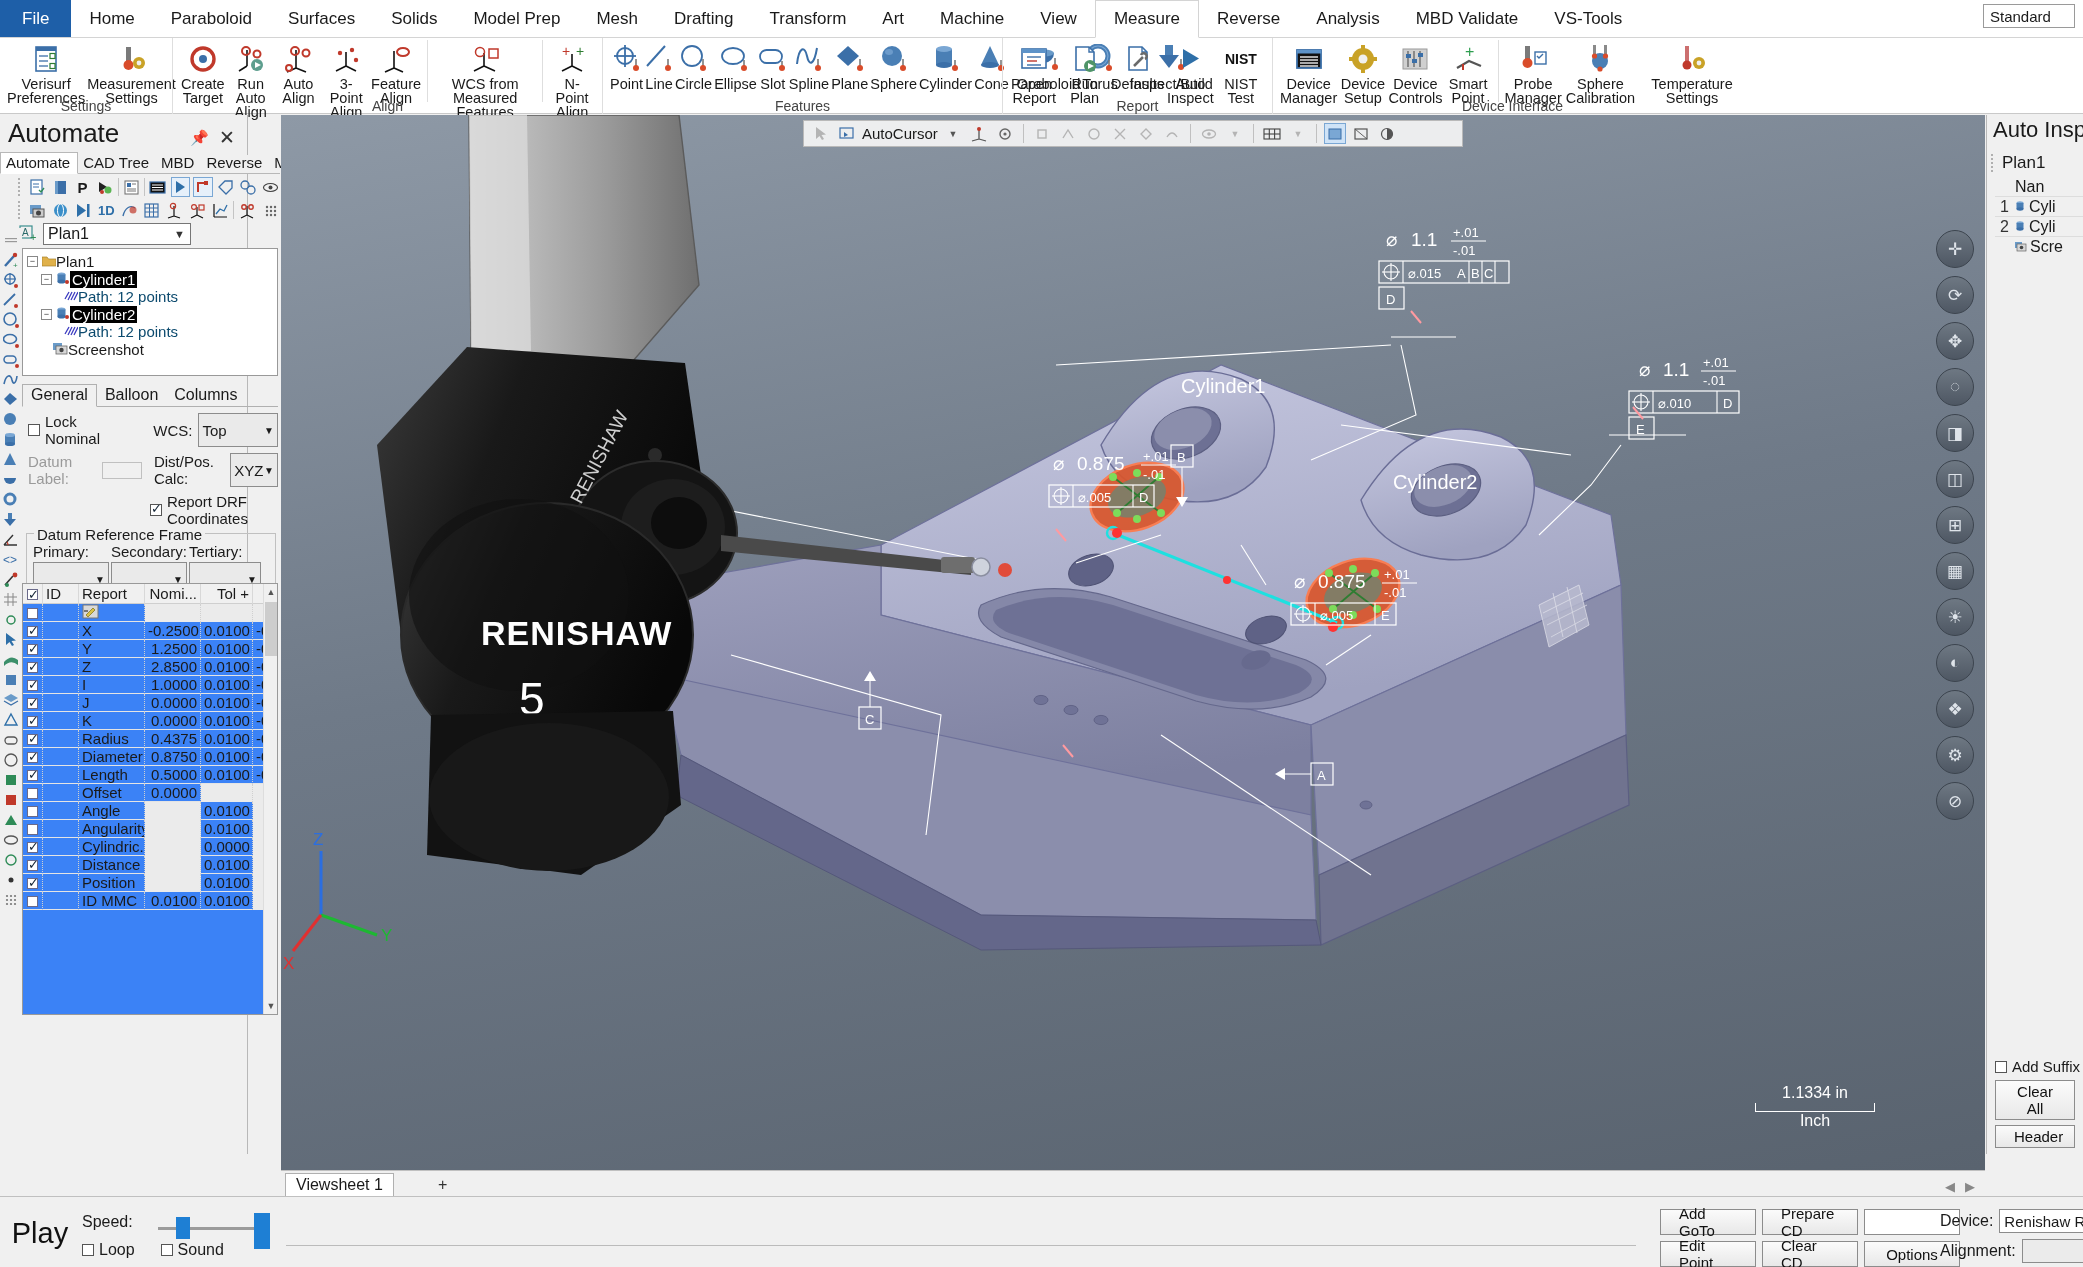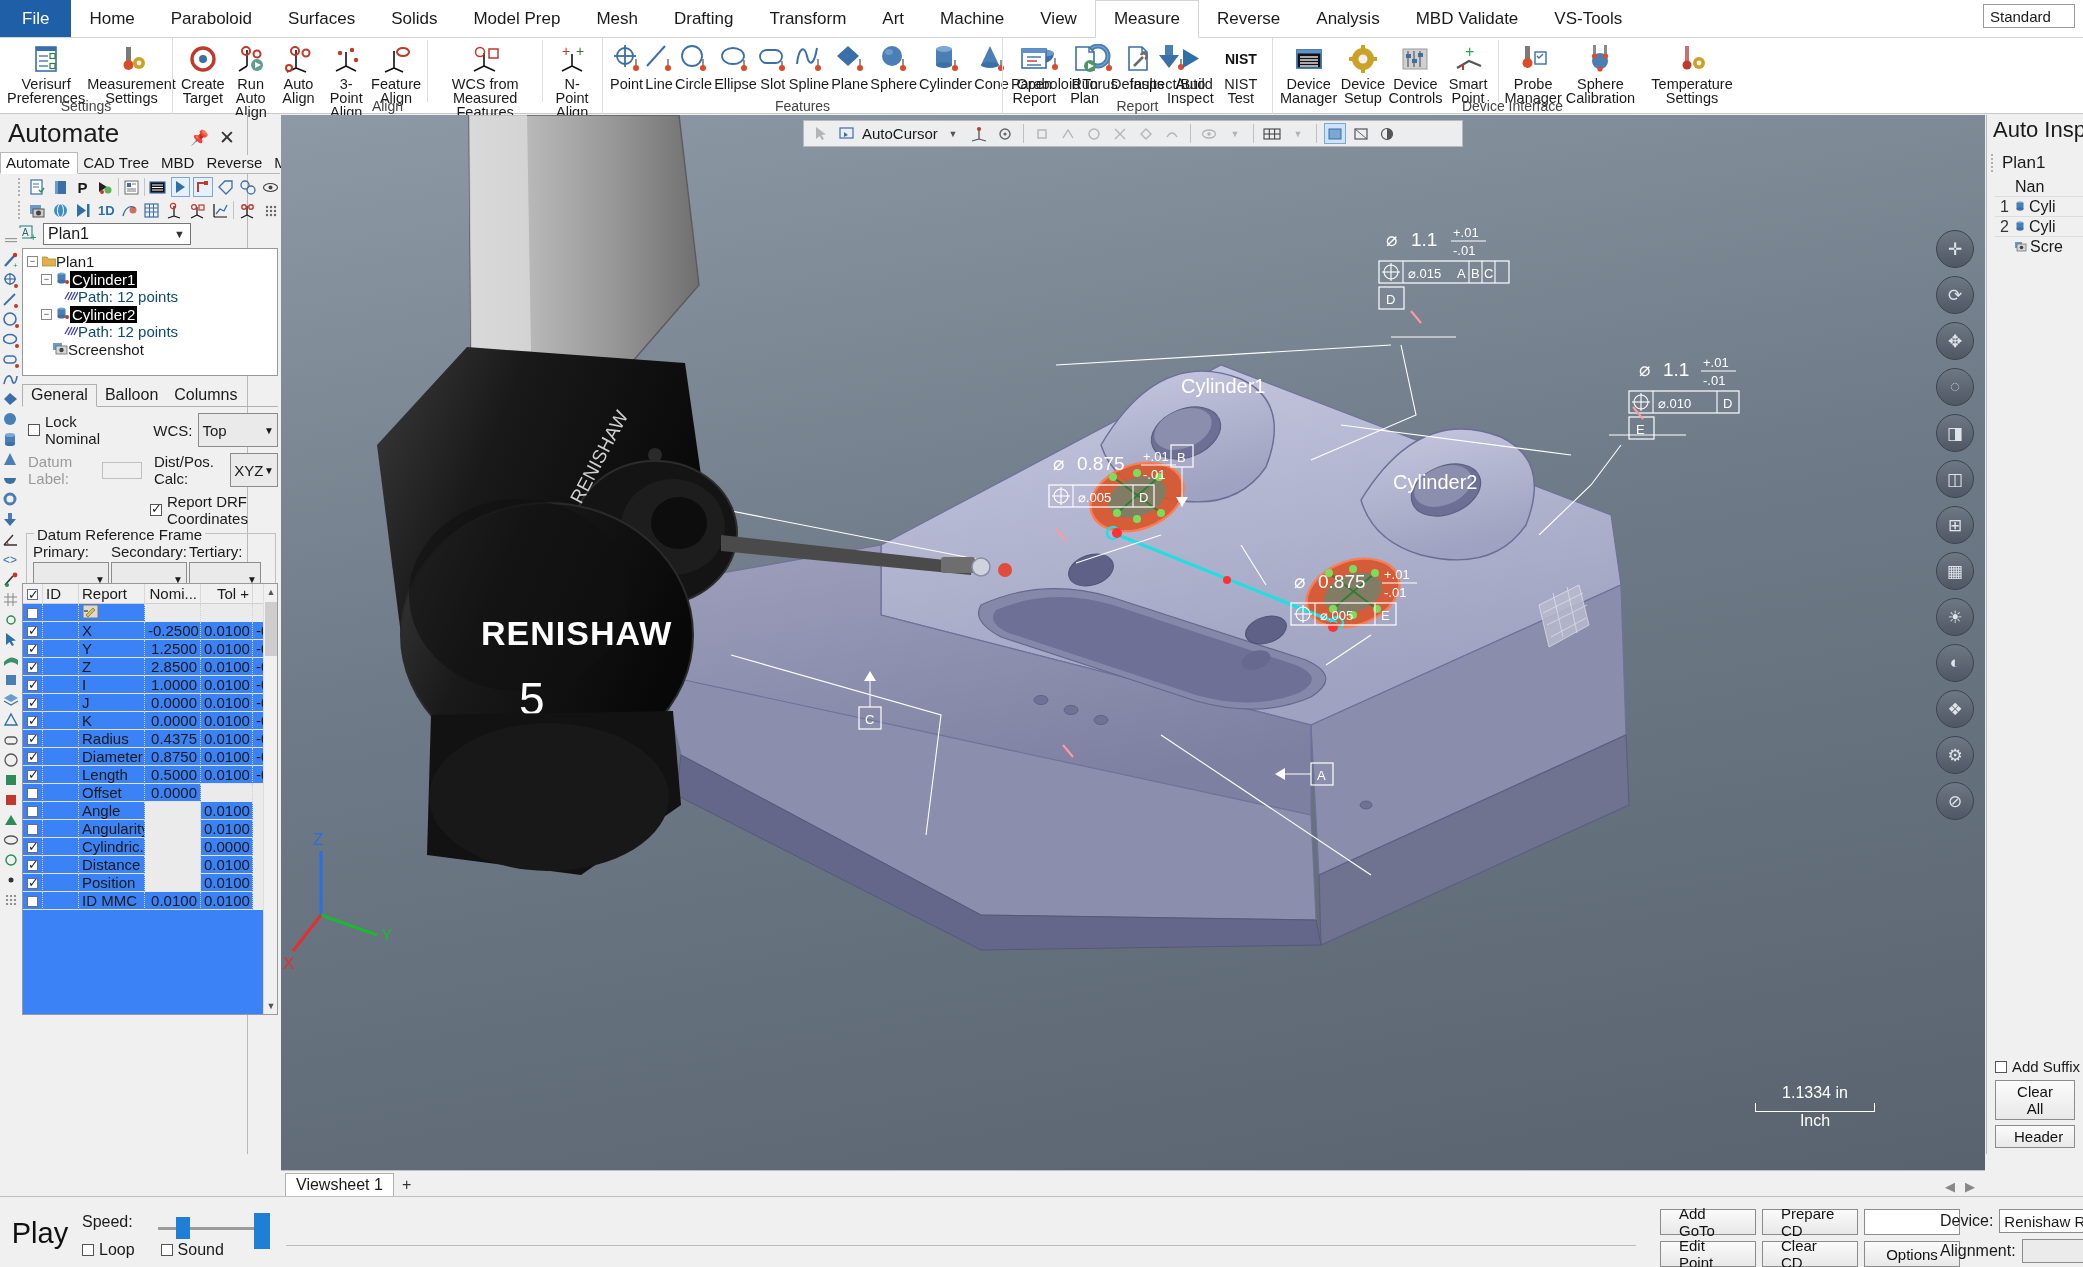--- a/index.html
+++ b/index.html
@@ -182,21 +182,21 @@
     width:38px; height:38px; border-radius:50%;
     background:linear-gradient(#6e7883,#4e5763); border:1px solid #3c444e;
     display:flex; align-items:center; justify-content:center; color:#dfe4ea; font-size:17px; cursor:pointer;
   }
 
   .scalebar { position:absolute; right:110px; bottom:40px; text-align:center; color:#fff; font-size:16px;}
   .scalebar .bar { width:120px; height:9px; border:1px solid #fff; border-top:none; margin:1px auto 0 auto;}
 
   .vp-tabs {
     position:absolute; left:281px; top:1170px; width:1704px; height:26px;
-    background:#f0f0f0; border-top:1px solid #c0c0c0; display:flex; align-items:flex-end; font-size:16px;
+    background:#f0f0f0; border-top:1px solid #c0c0c0; display:flex; align-items:flex-end; font-size:16px;gap:36px;
   }
   .vtab { padding:2px 10px; background:#fff; border:1px solid #b0b0b0; border-bottom:none; margin-left:4px;}
   .vtab-add { padding:2px 8px; color:#333; }
   .vp-tabs-nav { position:absolute; right:10px; bottom:2px; display:flex; gap:10px; color:#888; font-size:13px;}
 
   
   svg.scene { position:absolute; inset:0; width:100%; height:100%; }
   .dimtext { font-family:"Liberation Sans", sans-serif; fill:#ffffff; font-size:19px; }
   .dimtext.sm { font-size:13px; }
   .fcf-box { fill:none; stroke:#ffffff; stroke-width:1.2; }

